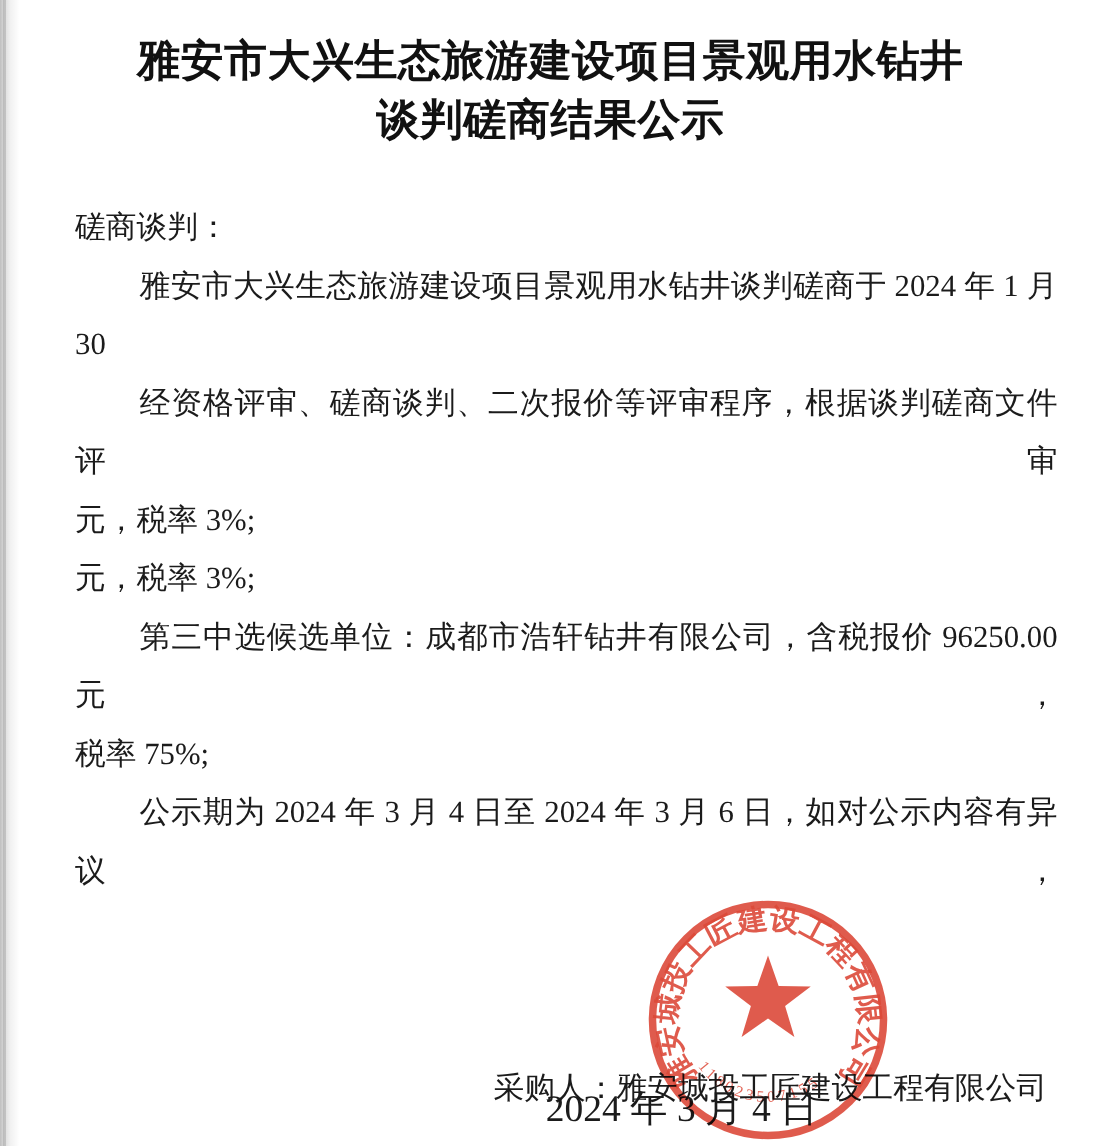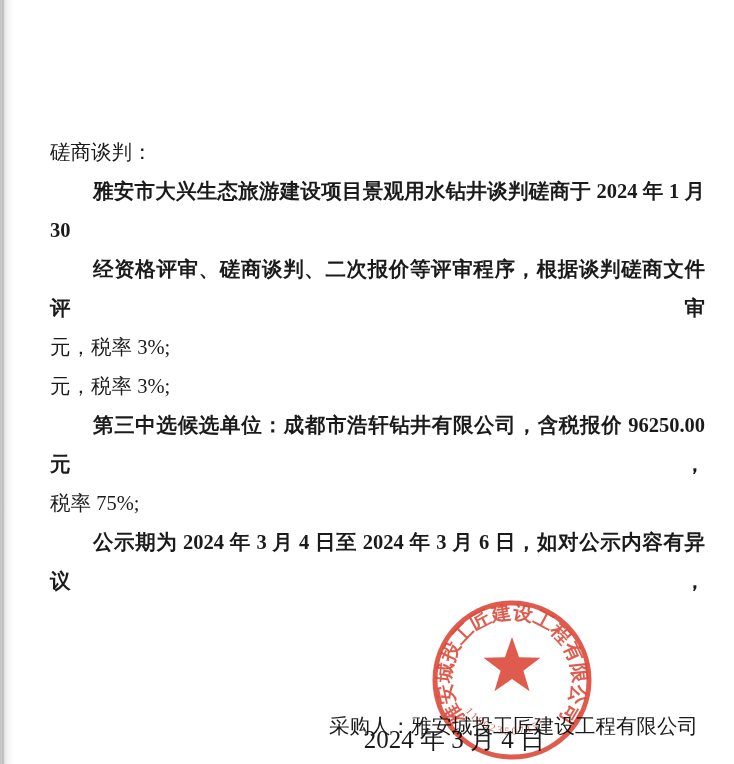--- a/index.html
+++ b/index.html
@@ -27,21 +27,21 @@
     text-align: center;
     font-size: 28.5px; line-height: 39px; font-weight: bold;
     color: #111111;
     letter-spacing: 0.5px;
   }
   .content {
     position: absolute; left: 50px; top: 133px; width: 655px;
     font-size: 20.5px; line-height: 39px;
   }
   .content p { margin: 0; padding: 0; }
-  .ind { text-indent: 43px; font-weight: bold; }
+  .ind { text-indent: 43px; }
   .fill { text-align: justify; text-align-last: justify; text-justify: inter-character; }
   .purchaser {
     position: absolute; top: 686px; right: 36px;
     font-size: 20.5px; line-height: 30px; white-space: nowrap; margin-top: 25px;
   }
   .docdate {
     position: absolute; top: 725px; right: 189px;
     font-size: 25px; line-height: 30px; white-space: nowrap;
   }
   .seal {
@@ -51,20 +51,24 @@
   }
   .seal svg { display: block; }
 </style>
 </head>
 <body>
 
 <div class="page">
   <div class="scan-edge"></div>
   <div class="scan-edge-line"></div>
 
+  <div class="title">
+    <div>雅安市大兴生态旅游建设项目景观用水钻井</div>
+    <div>谈判磋商结果公示</div>
+  </div>
 
   <div class="content">
     <p class="ln">磋商谈判：</p>
     <p class="ind fill">雅安市大兴生态旅游建设项目景观用水钻井谈判磋商于 2024 年 1 月 30</p>
     <p class="ind fill">经资格评审、磋商谈判、二次报价等评审程序，根据谈判磋商文件评审</p>
     <p class="ln">元，税率 3%;</p>
     <p class="ln">元，税率 3%;</p>
     <p class="ind fill">第三中选候选单位：成都市浩轩钻井有限公司，含税报价 96250.00 元，</p>
     <p class="ln">税率 75%;</p>
     <p class="ind fill">公示期为 2024 年 3 月 4 日至 2024 年 3 月 6 日，如对公示内容有异议，</p>

